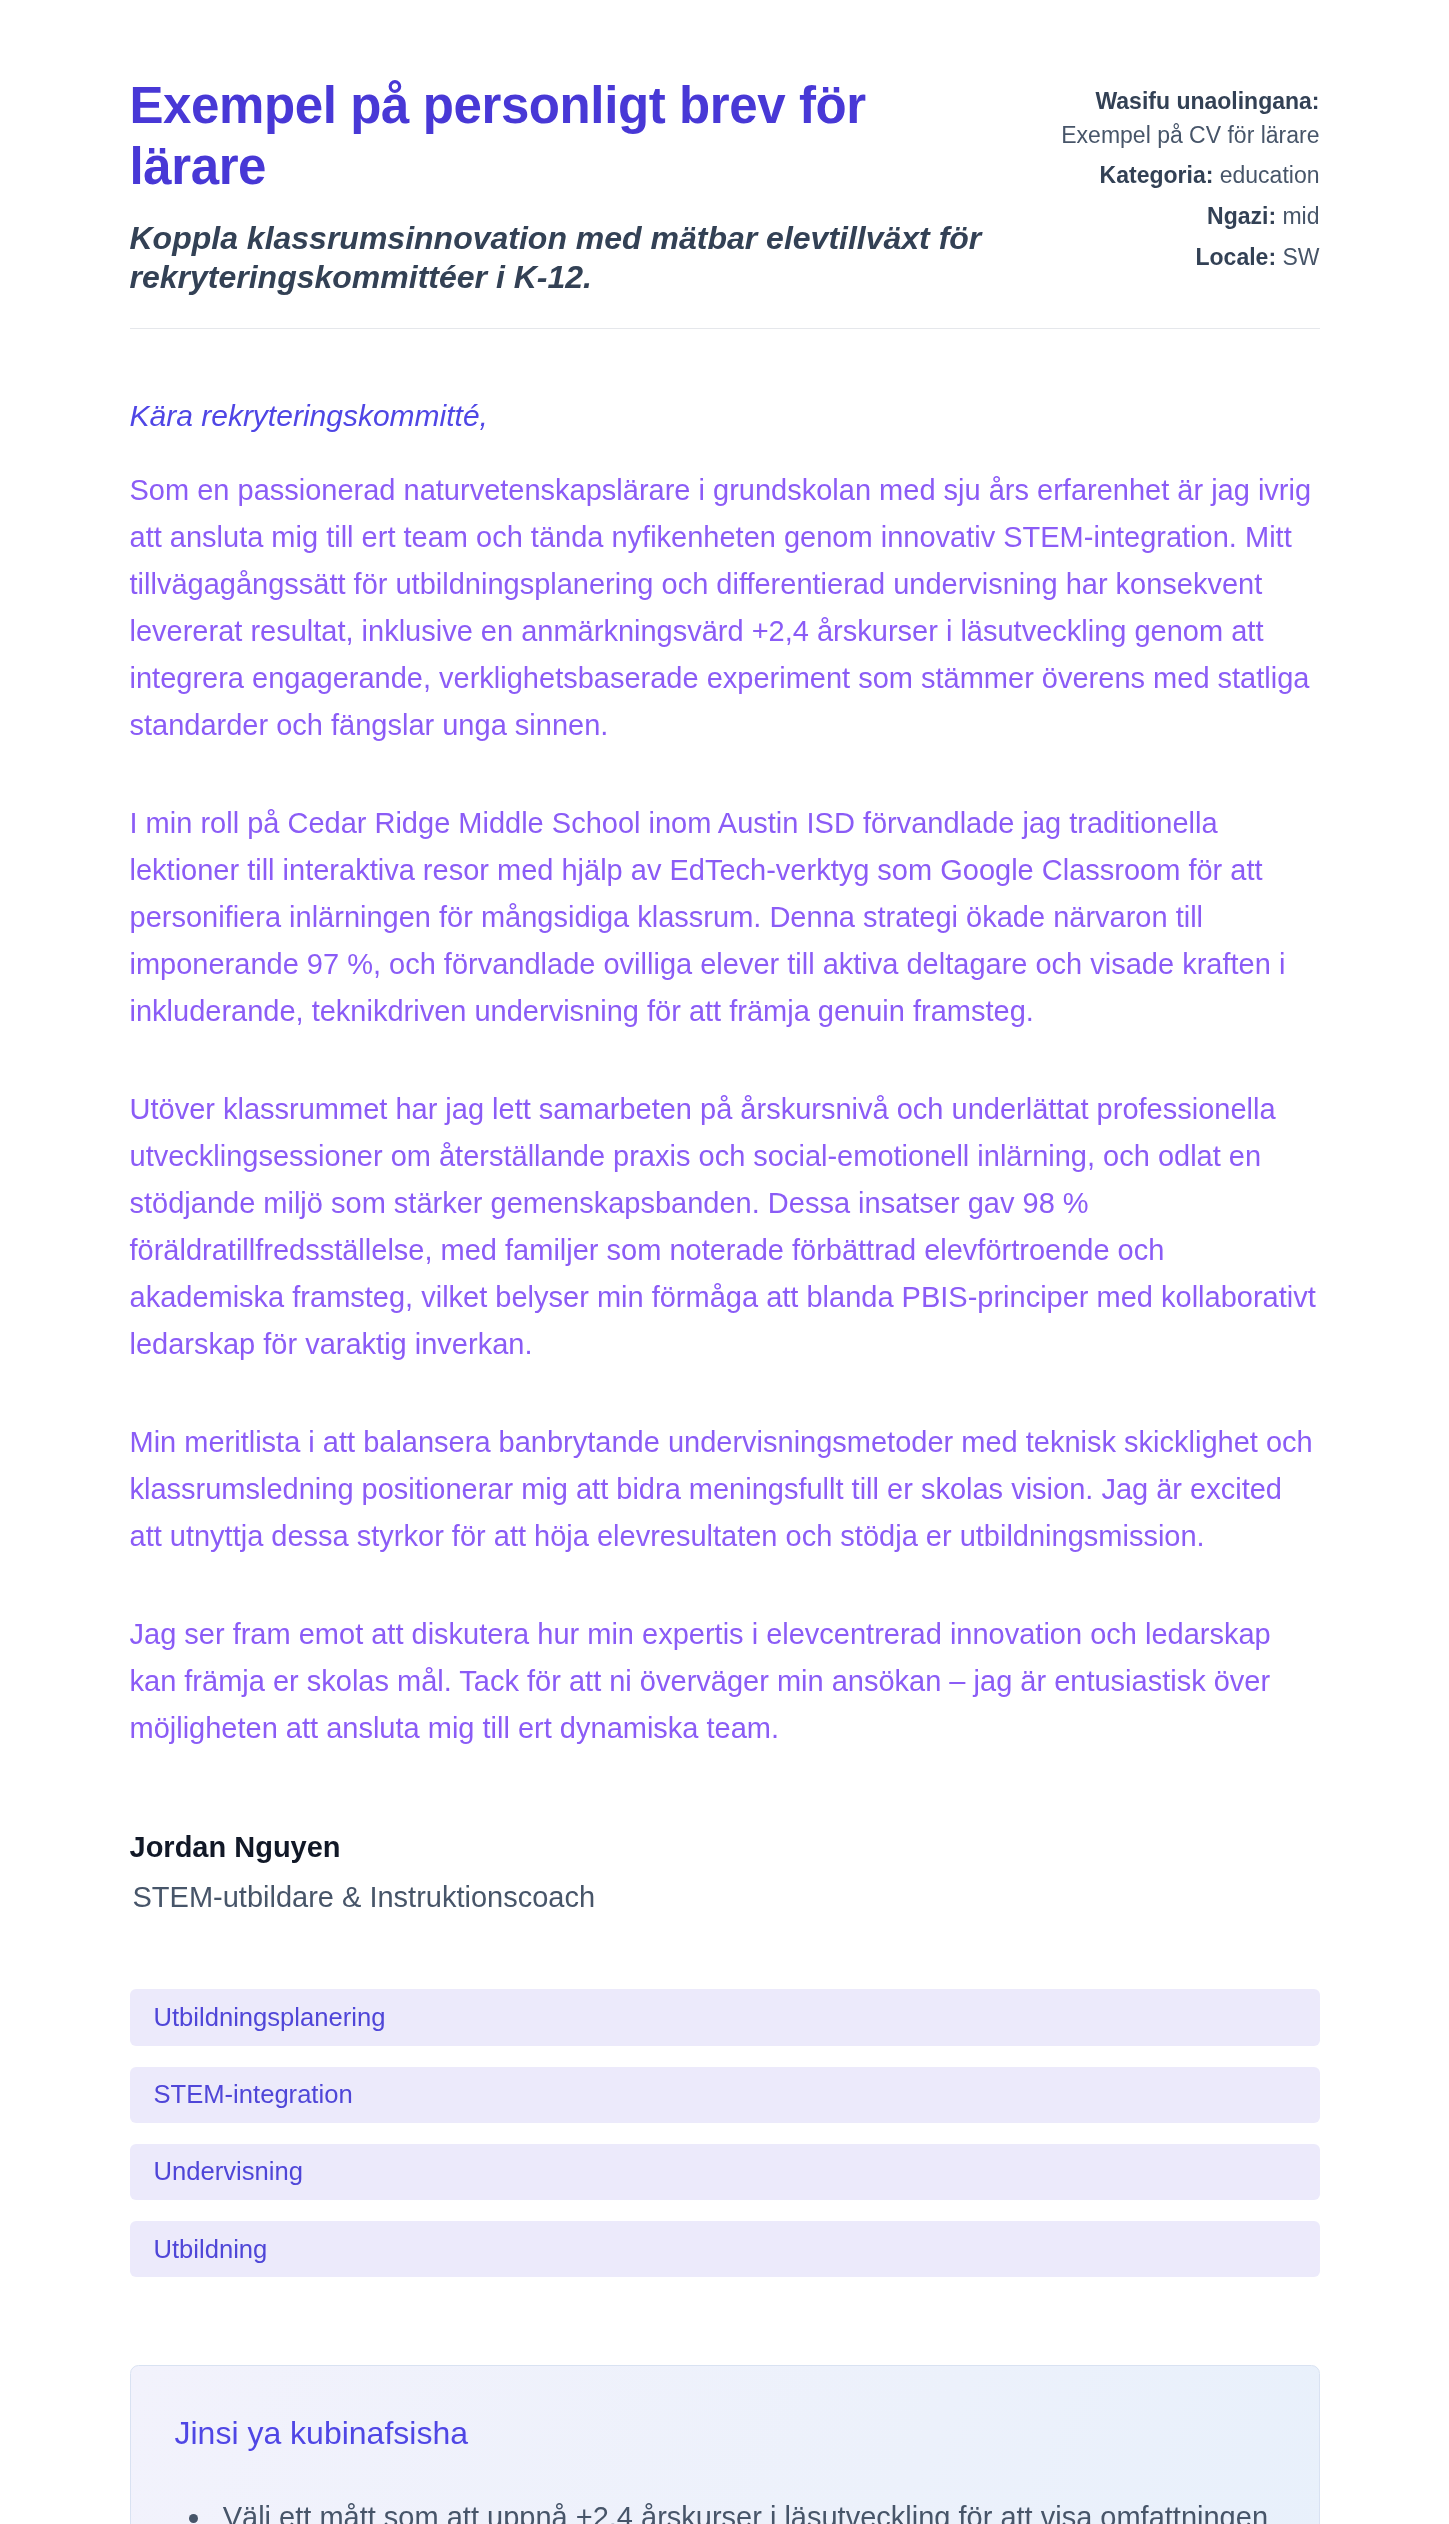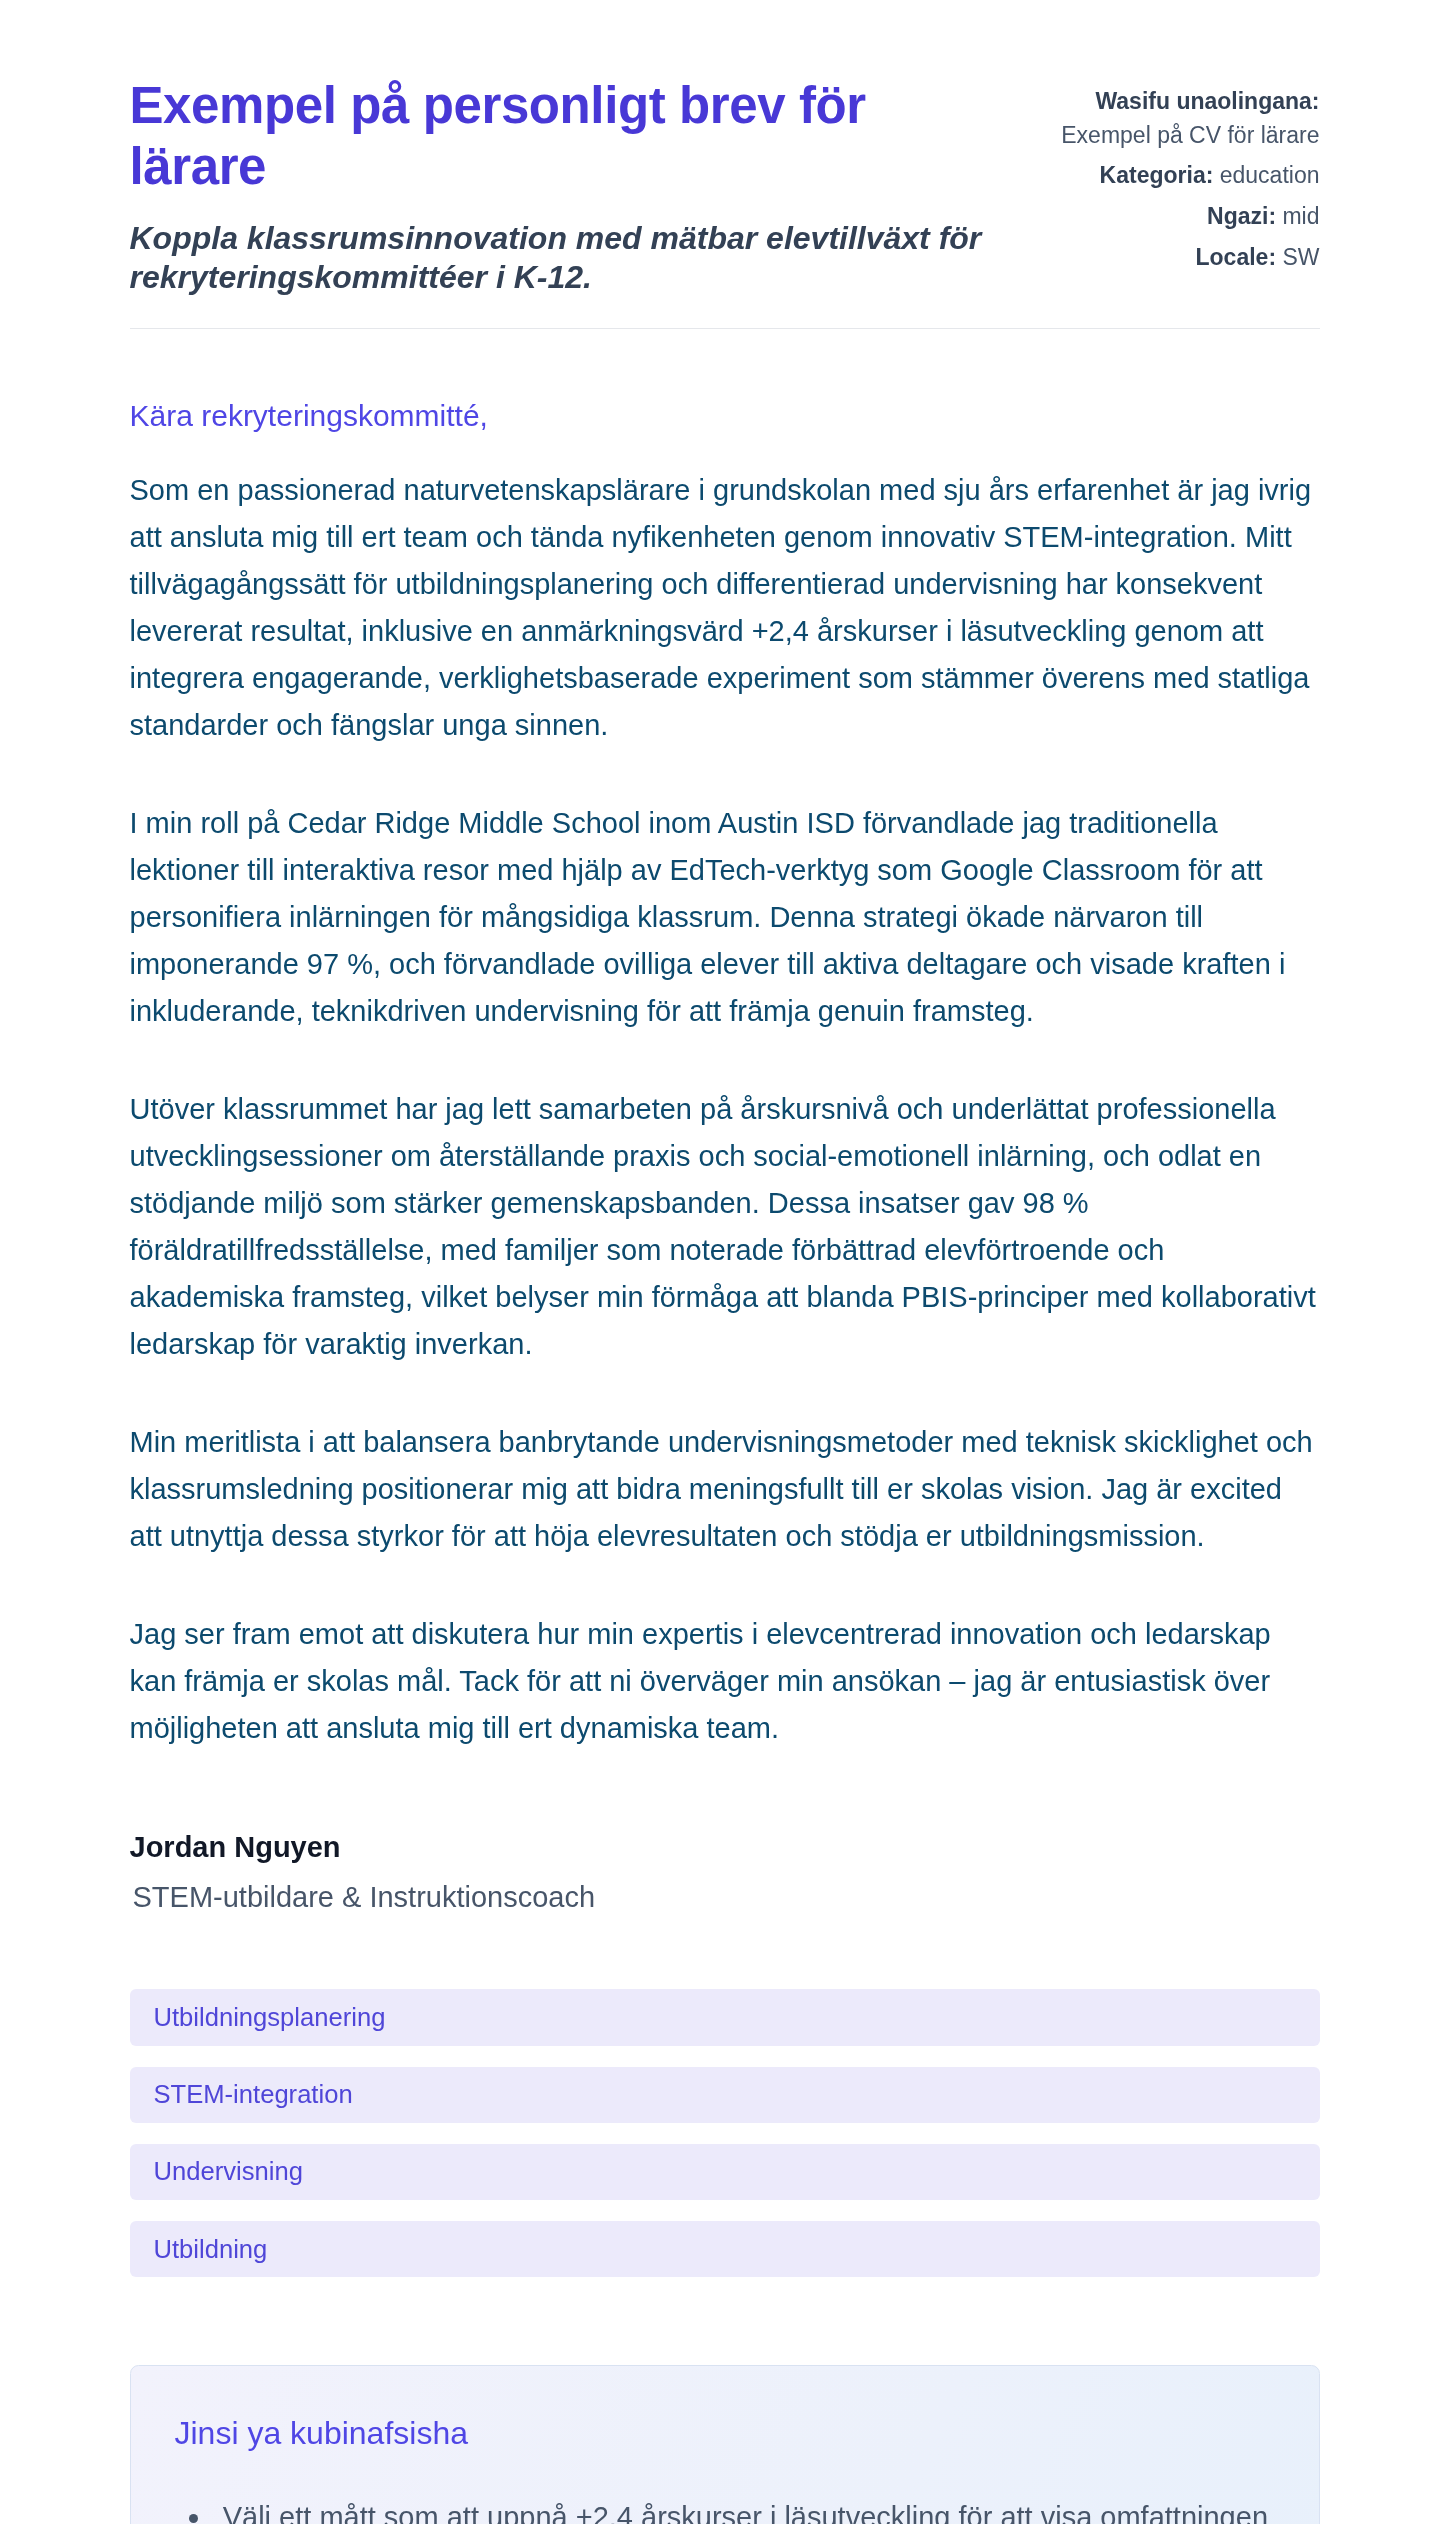--- a/index.html
+++ b/index.html
@@ -58,26 +58,27 @@
   .meta-row b { color: #334155; font-weight: 700; }
 
   
   .letter { margin-top: 63px; }
   .greeting {
     margin: 0 0 28px 0;
     font-size: 30px;
     line-height: 47px;
     font-weight: 500;
     color: #4f46e5;
+    font-style: italic;
   }
   .letter p.body-par {
     margin: 0 0 51px 0;
     font-size: 29px;
     line-height: 47px;
-    color: #0c4a6e;
+    color: #8b5cf6;
   }
   .sig-name {
     margin: 72px 0 0 0;
     font-size: 29px;
     line-height: 47px;
     font-weight: 700;
     color: #111827;
   }
   .sig-role {
     margin: 3px;

